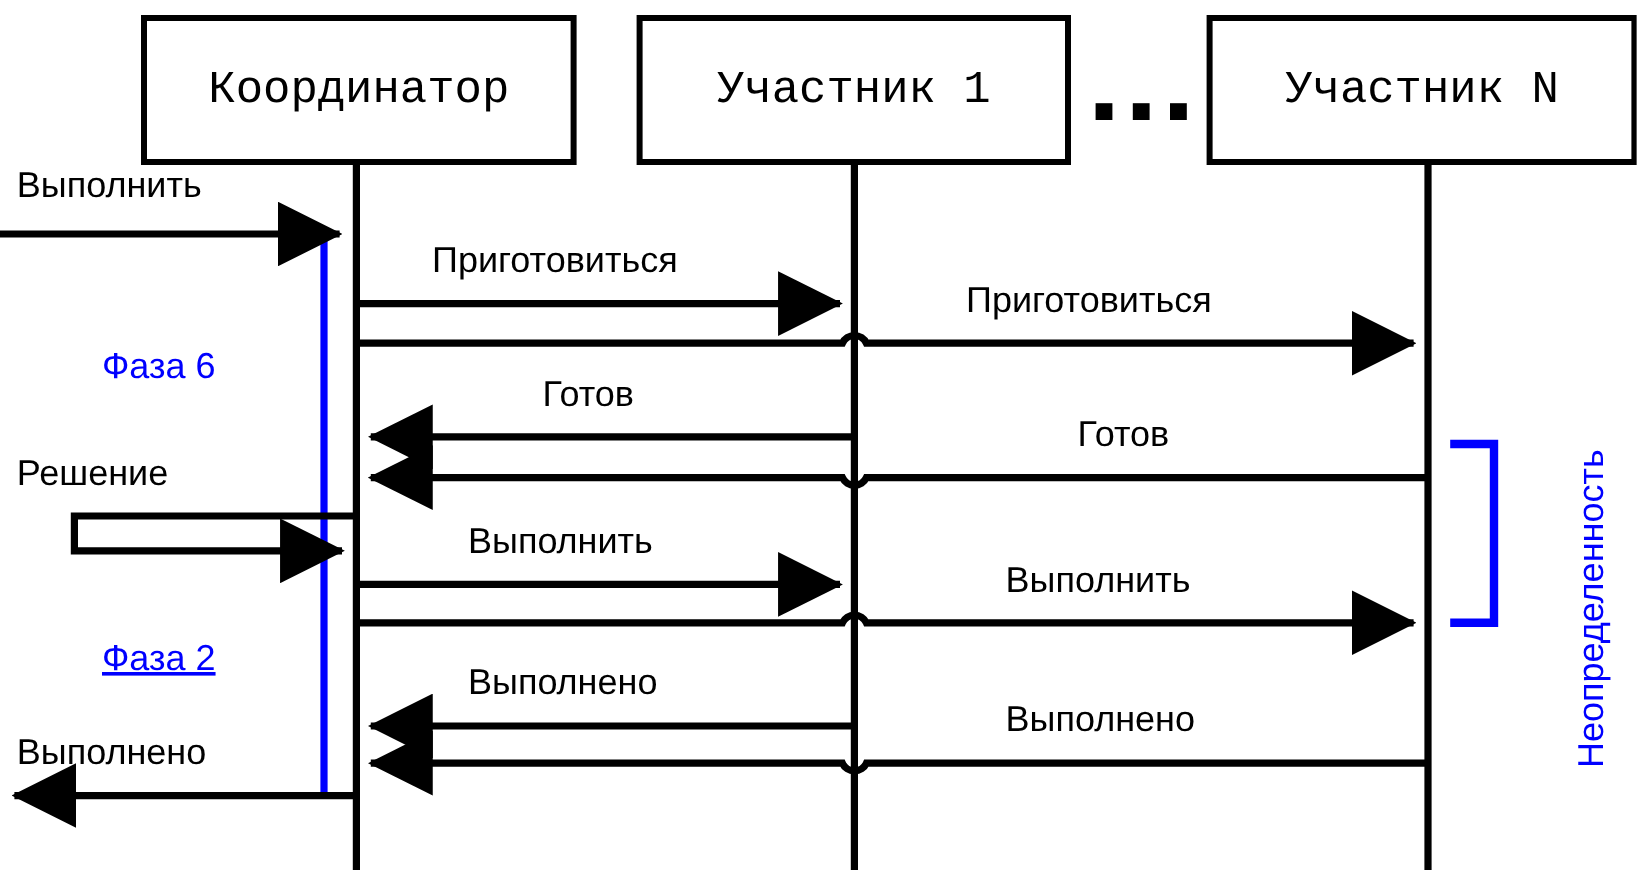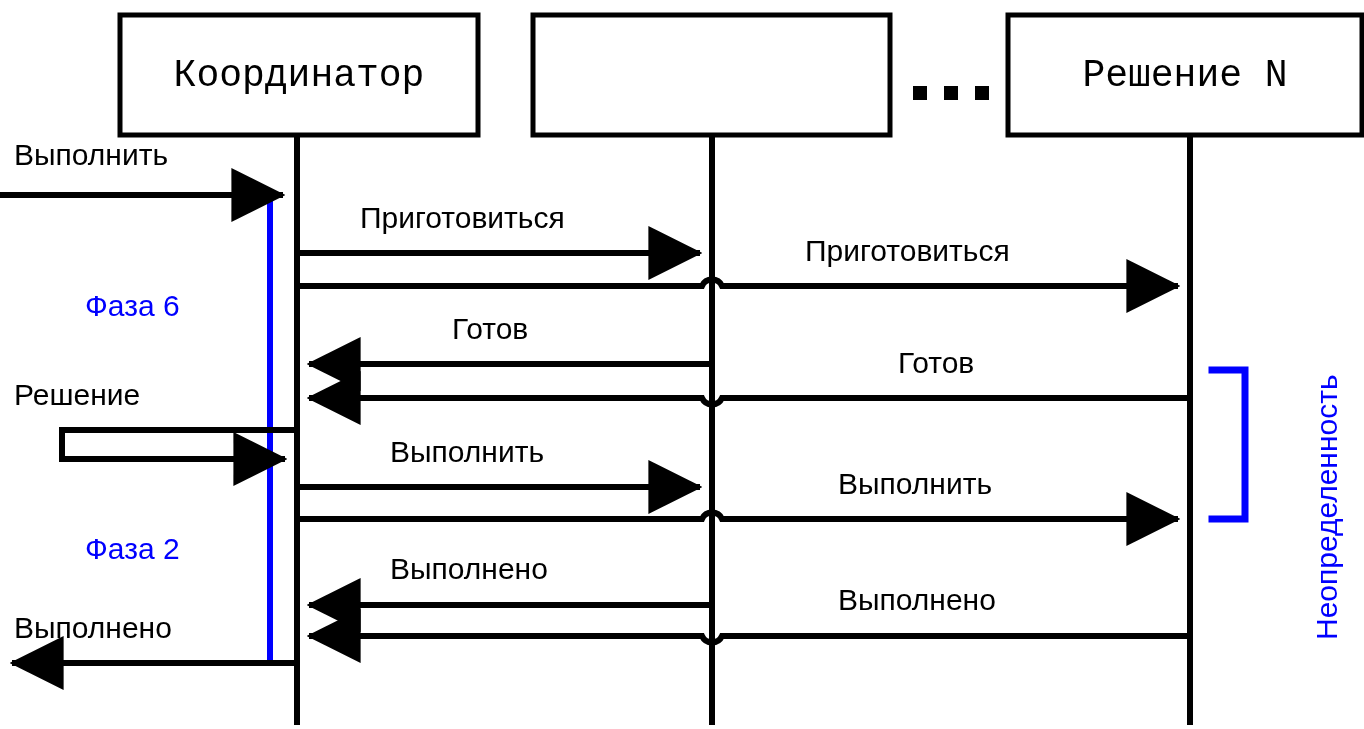--- a/index.html
+++ b/index.html
@@ -92,32 +92,33 @@
     <path d="M1212,370 L1245,370 L1245,519 L1212,519" fill="none" stroke="#0000ff" stroke-width="7" stroke-linecap="square"></path>
 
     <g fill="#000000">
       <rect x="913" y="86" width="14" height="14"></rect>
       <rect x="944" y="86" width="14" height="14"></rect>
       <rect x="975" y="86" width="14" height="14"></rect>
     </g>
   </svg>
 
   <div class="headname" style="left:120px;top:15px;width:358px;height:120px;">Координатор</div>
-  <div class="headname" style="left:1008px;top:15px;width:354px;height:120px;">Решение N</div>
+  <div class="headname" style="left:533px;top:15px;width:357px;height:120px;">Участник 1</div>
+  <div class="headname" style="left:1008px;top:15px;width:354px;height:120px;">Участник N</div>
 
   <div class="lbl" style="left:14px;top:140px;">Выполнить</div>
   <div class="lbl" style="left:360px;top:203px;">Приготовиться</div>
   <div class="lbl" style="left:805px;top:236px;">Приготовиться</div>
   <div class="lbl" style="left:452px;top:314px;">Готов</div>
   <div class="lbl" style="left:898px;top:348px;">Готов</div>
   <div class="lbl" style="left:14px;top:380px;">Решение</div>
   <div class="lbl" style="left:390px;top:437px;">Выполнить</div>
   <div class="lbl" style="left:838px;top:469px;">Выполнить</div>
   <div class="lbl" style="left:390px;top:554px;">Выполнено</div>
   <div class="lbl" style="left:838px;top:585px;">Выполнено</div>
   <div class="lbl" style="left:14px;top:613px;">Выполнено</div>
 
   <div class="lbl blue" style="left:85px;top:291px;">Фаза 6</div>
-  <div class="lbl blue" style="left:85px;top:534px;">Фаза 2</div>
+  <div class="lbl blue" style="left:85px;top:534px;text-decoration:underline;">Фаза 2</div>
 
   <div class="vlabel" style="left:1310px;top:640px;">Неопределенность</div>
 
 </div>
 
 </body></html>

